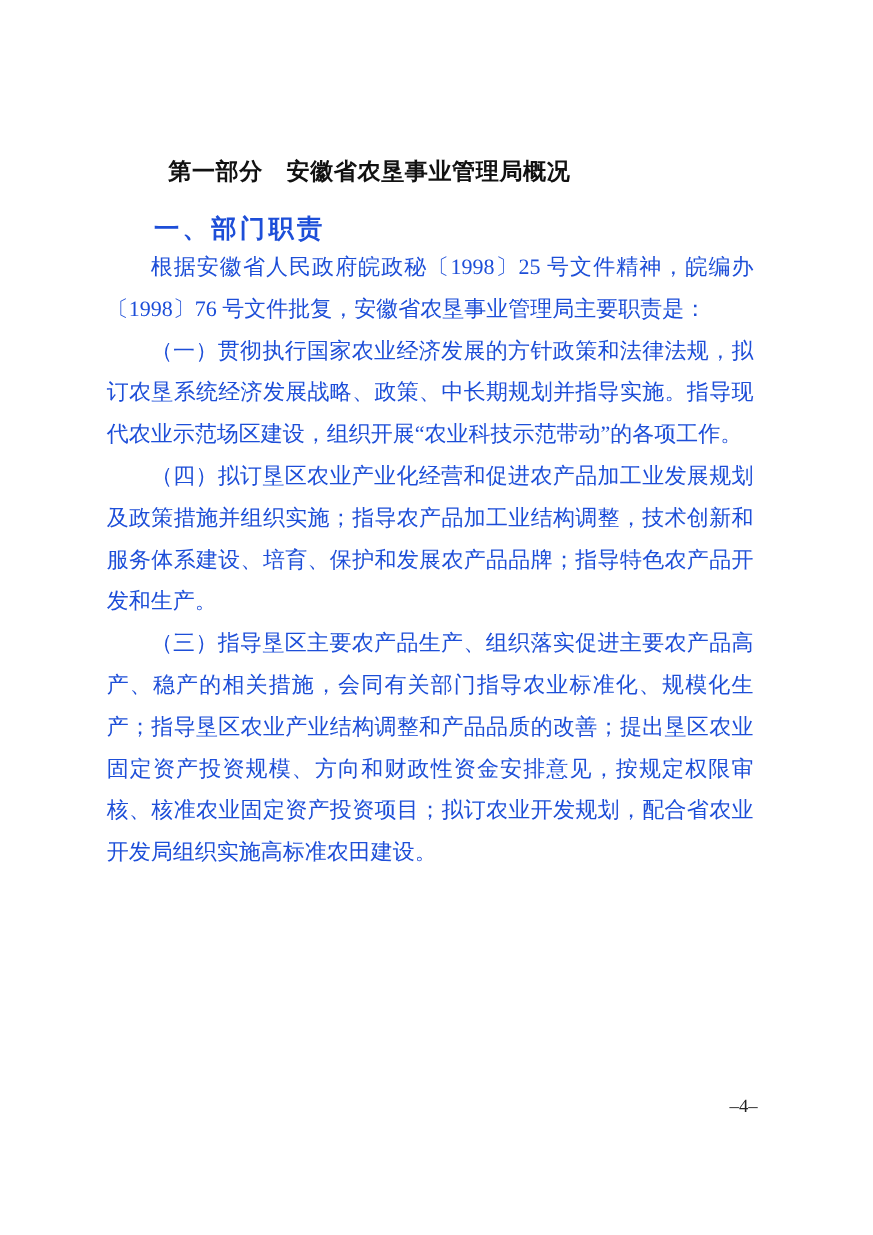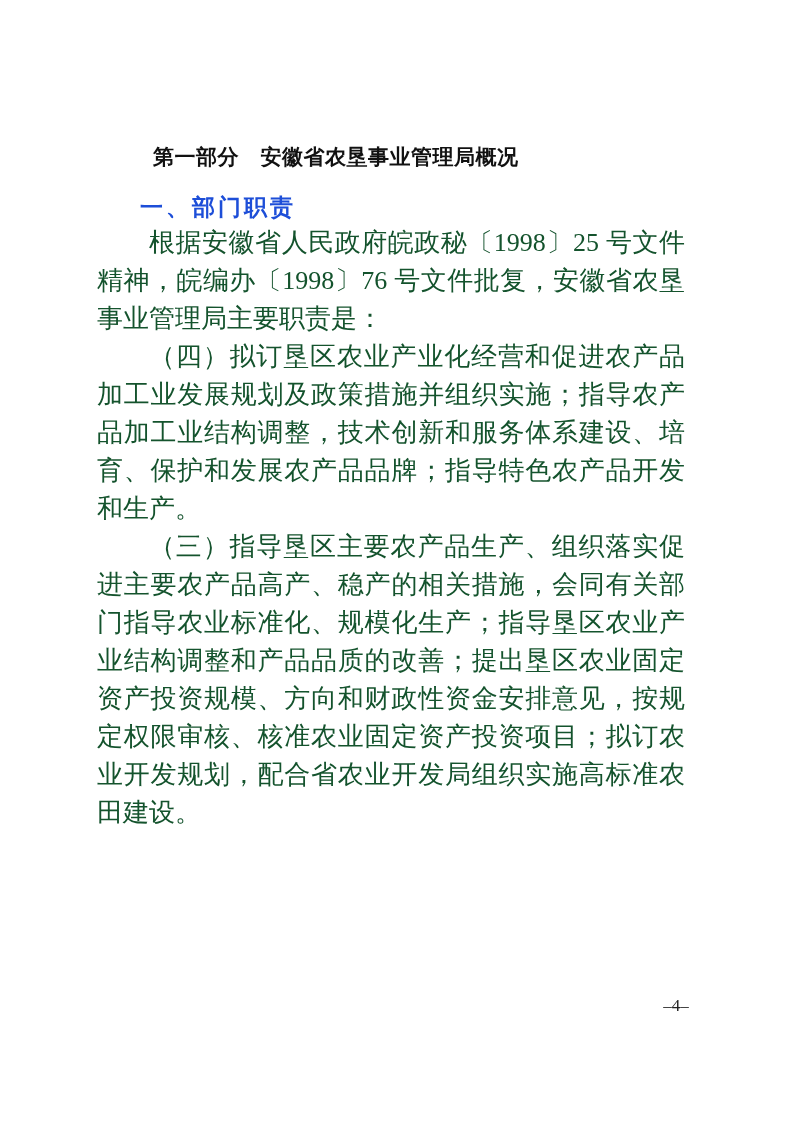--- a/index.html
+++ b/index.html
@@ -45,25 +45,25 @@
   }
   .doc-body {
     position: absolute;
     left: 97px;
     top: 224px;
     width: 588px;
   }
   .doc-body p {
     margin: 0;
     padding: 0;
-    font-size: 26px;
+    font-size: 20px;
     line-height: 38px;
     text-align: justify;
     text-indent: 2em;
-    color: #14532d;
+    color: #1d4ed8;
   }
   .page-number {
     position: absolute;
     left: 652px;
     top: 996px;
     width: 48px;
     text-align: center;
     font-size: 17px;
     line-height: 20px;
     color: #222222;
@@ -73,19 +73,20 @@
 <body>
 
 <div class="page">
 
   <h1 class="doc-title">第一部分　安徽省农垦事业管理局概况</h1>
 
   <h2 class="section-heading">一、部门职责</h2>
 
   <div class="doc-body">
     <p>根据安徽省人民政府皖政秘〔1998〕25 号文件精神，皖编办〔1998〕76 号文件批复，安徽省农垦事业管理局主要职责是：</p>
+    <p>（一）贯彻执行国家农业经济发展的方针政策和法律法规，拟订农垦系统经济发展战略、政策、中长期规划并指导实施。指导现代农业示范场区建设，组织开展“农业科技示范带动”的各项工作。</p>
     <p>（四）拟订垦区农业产业化经营和促进农产品加工业发展规划及政策措施并组织实施；指导农产品加工业结构调整，技术创新和服务体系建设、培育、保护和发展农产品品牌；指导特色农产品开发和生产。</p>
     <p>（三）指导垦区主要农产品生产、组织落实促进主要农产品高产、稳产的相关措施，会同有关部门指导农业标准化、规模化生产；指导垦区农业产业结构调整和产品品质的改善；提出垦区农业固定资产投资规模、方向和财政性资金安排意见，按规定权限审核、核准农业固定资产投资项目；拟订农业开发规划，配合省农业开发局组织实施高标准农田建设。</p>
   </div>
 
   <div class="page-number">–4–</div>
 
 </div>
 
 </body></html>

